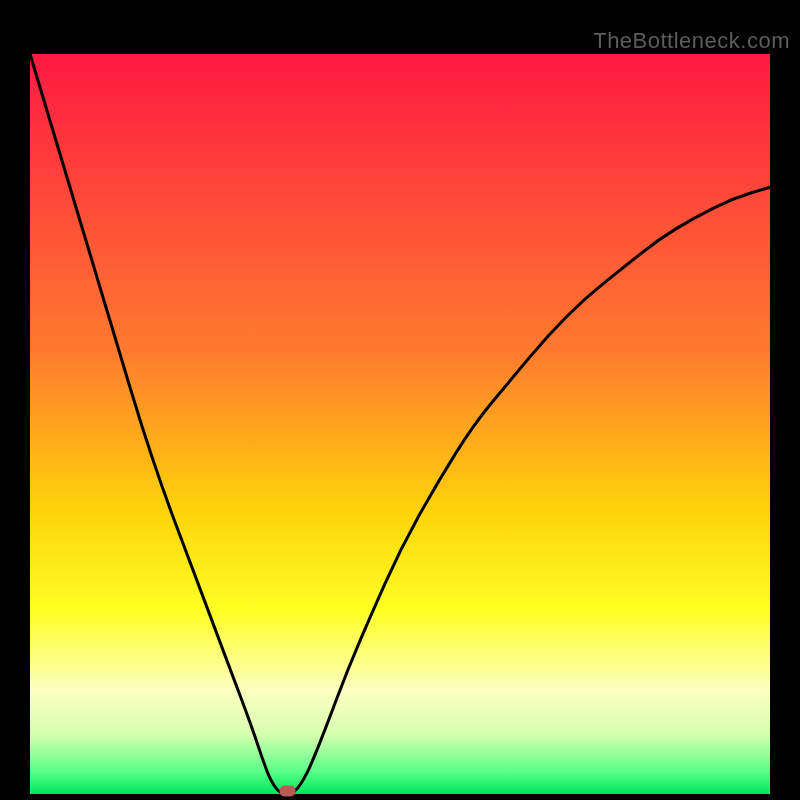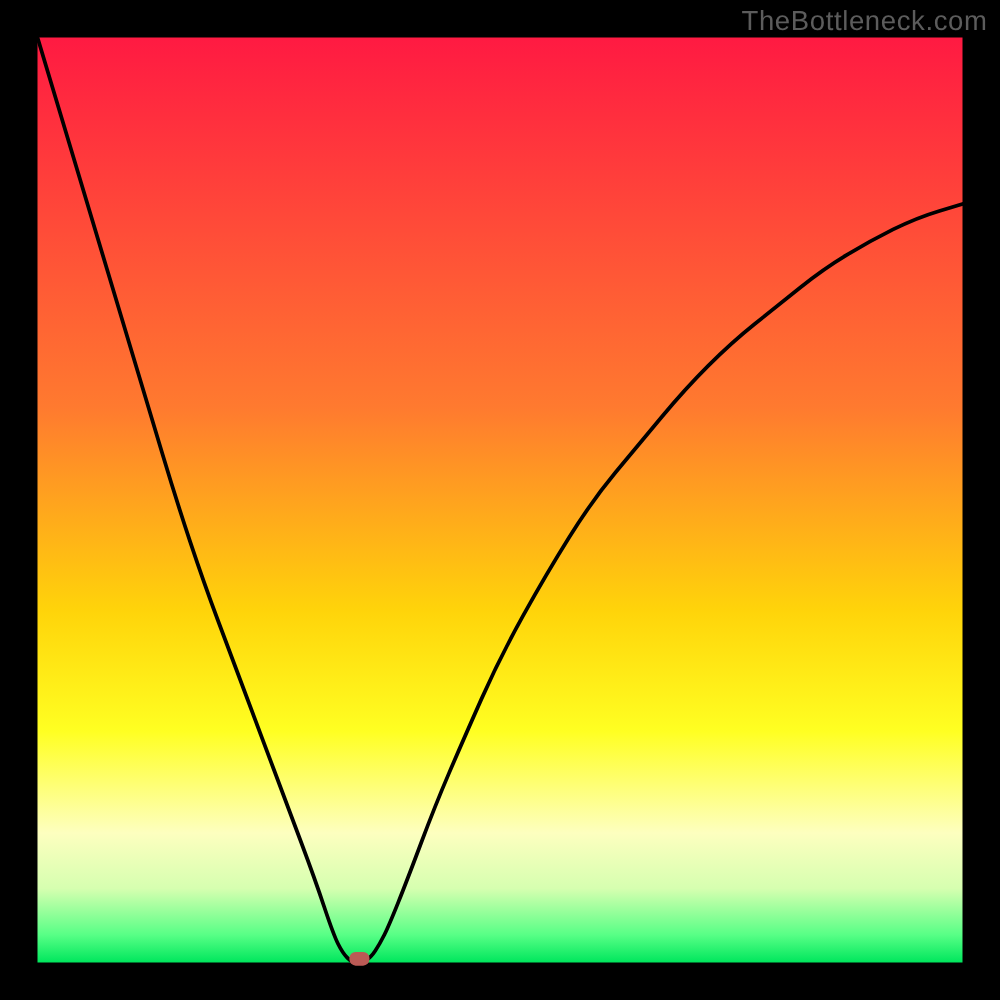--- a/index.html
+++ b/index.html
@@ -7,20 +7,21 @@
     padding: 0;
     width: 800px;
     height: 800px;
     background: #000000;
     overflow: hidden;
   }
   .canvas-wrap {
     position: relative;
     width: 800px;
     height: 734px;
+    margin-top: 24px;
   }
   svg {
     position: absolute;
     top: 0;
     left: 0;
   }
   .attribution {
     position: absolute;
     top: 4px;
     right: 10px;

